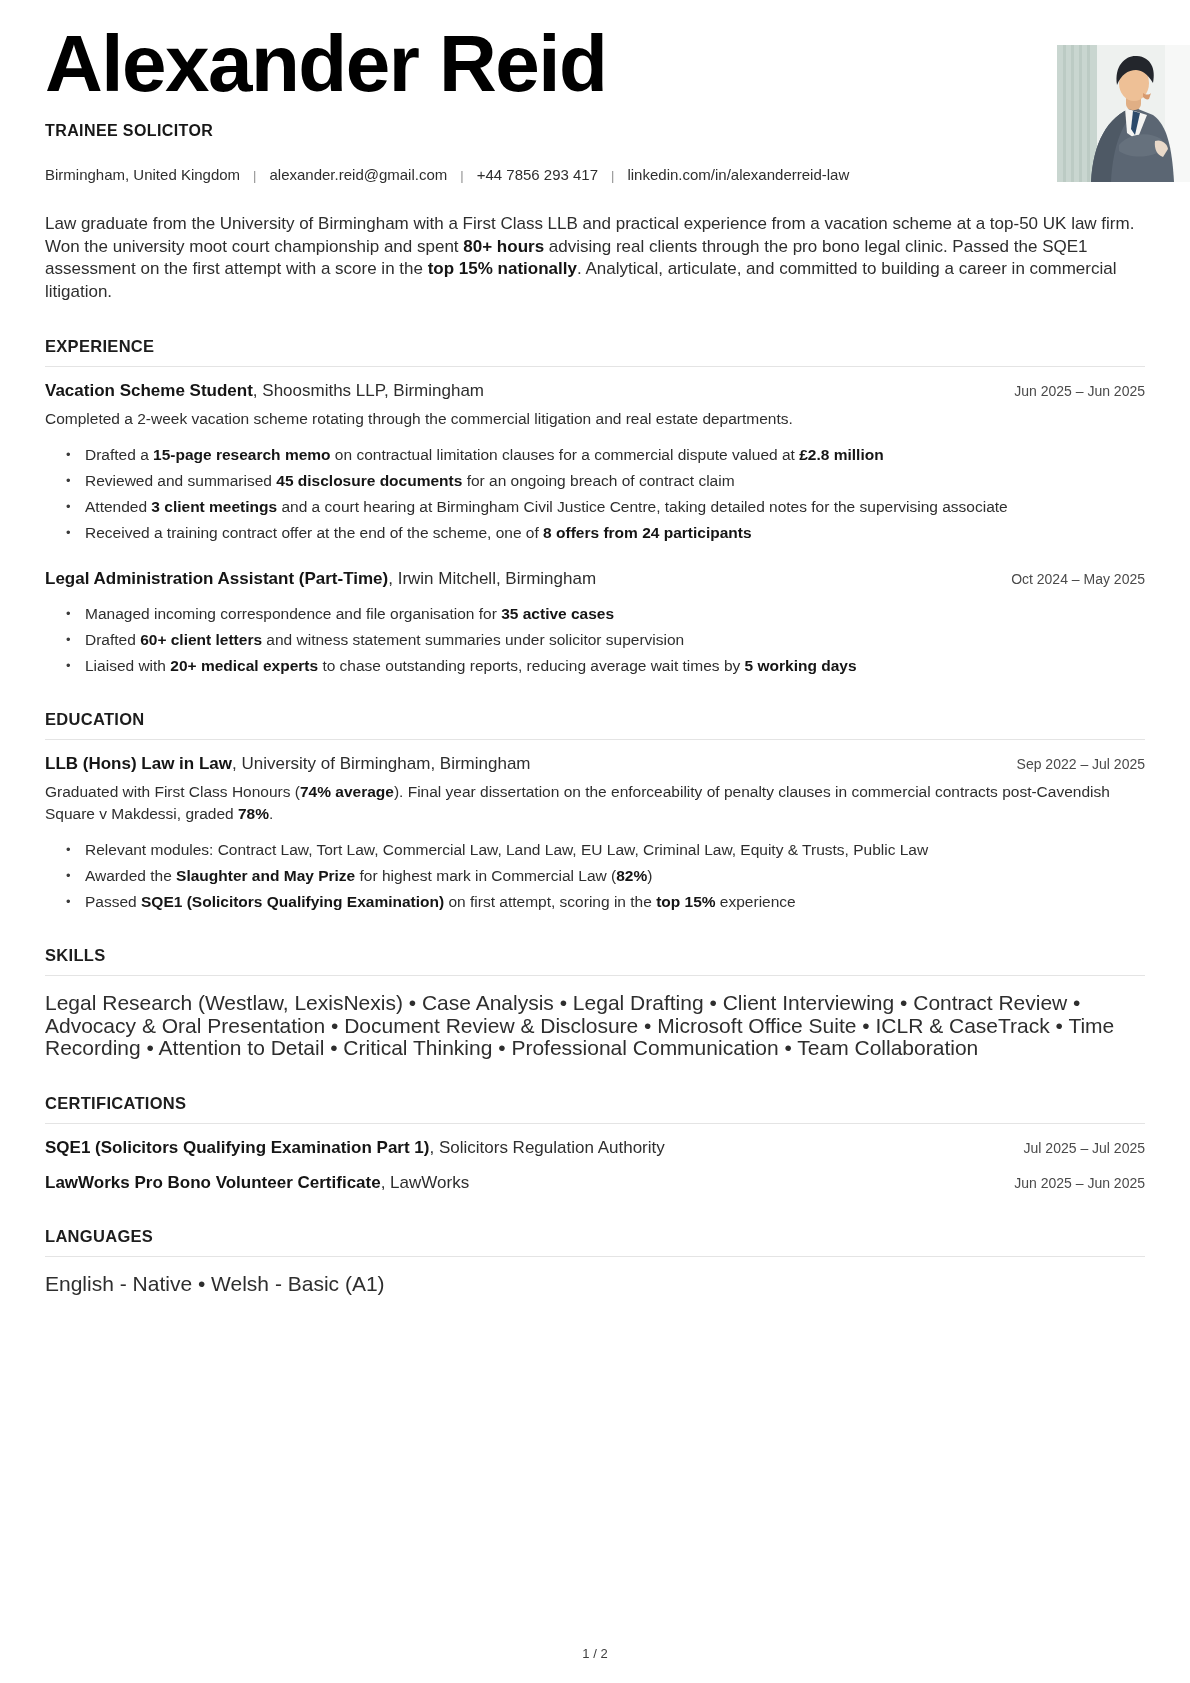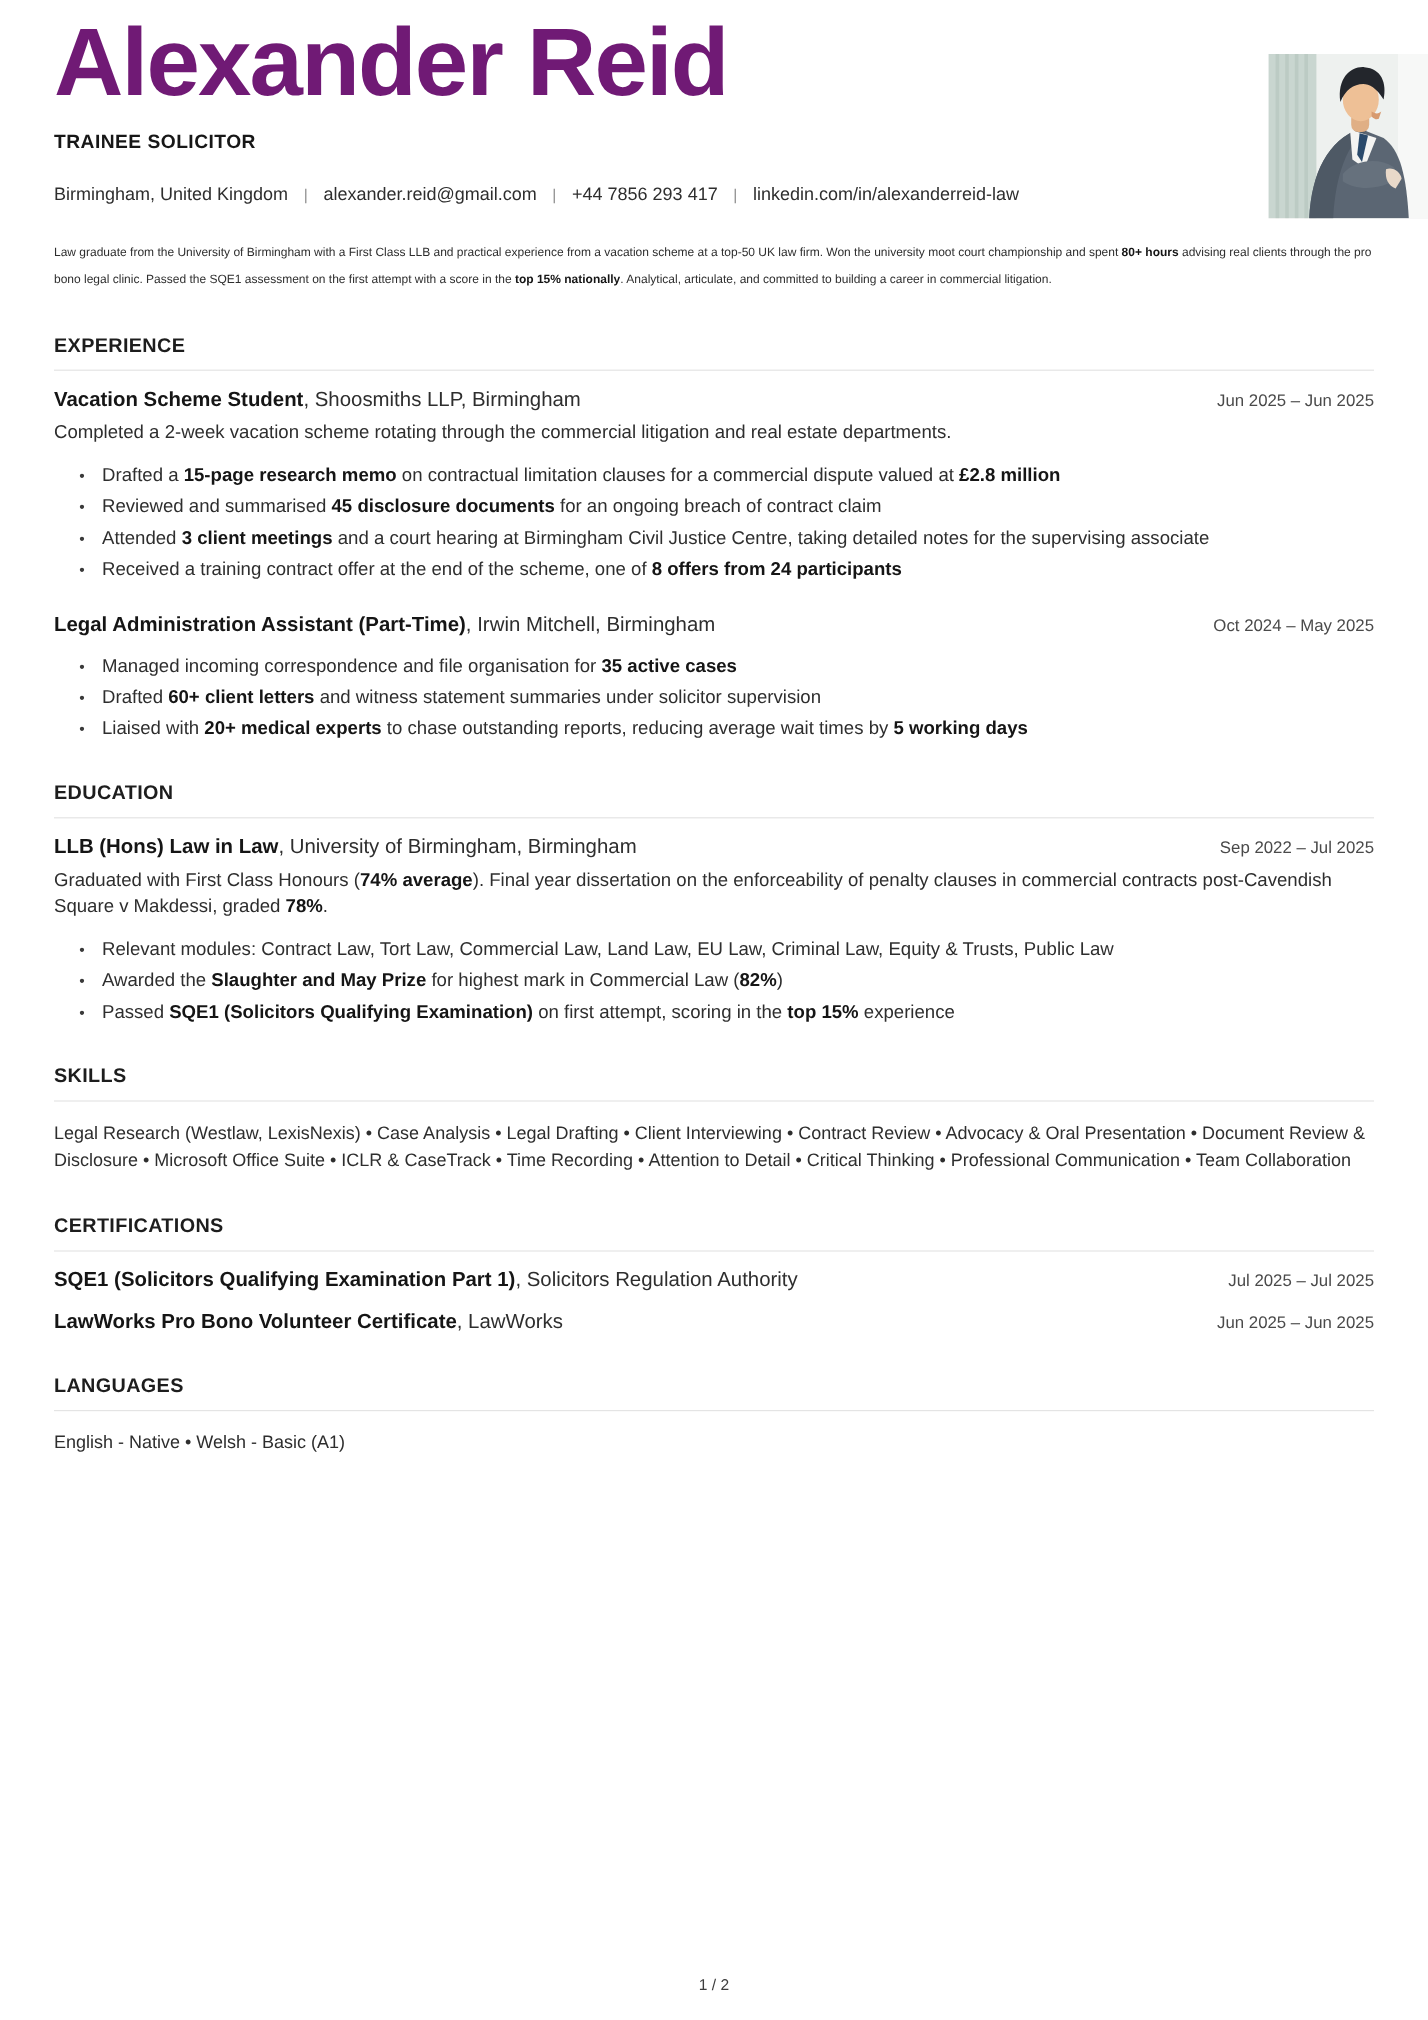--- a/index.html
+++ b/index.html
@@ -8,39 +8,39 @@
     width:1190px;height:1683px;
     background:#ffffff;
     font-family:"Liberation Sans",sans-serif;
     color:#303030;
     overflow:hidden;
   }
   .content{position:absolute;left:45px;right:45px;top:0;}
 
   
   .name{
-    margin:10px 0 0;
+    margin:22px 0 0;
     font-size:80px;font-weight:700;letter-spacing:-1.5px;
-    line-height:1.05;color:#701a75;
+    line-height:1.05;color:#000000;
   }
   .role{
     margin-top:16px;
     font-size:16px;font-weight:700;letter-spacing:.4px;color:#171717;
   }
   .contact{margin-top:26px;font-size:15px;color:#2e2e2e;line-height:18px;}
   .contact .sep{color:#8f8f8f;margin:0 13px;font-size:13px;}
 
   .photo{
     position:absolute;top:45px;right:0;
     width:133px;height:137px;overflow:hidden;background:#e9eeec;
   }
   .photo svg{display:block;width:100%;height:100%;}
 
   
-  .summary{margin-top:28px;font-size:10px;line-height:22.5px;color:#2e2e2e;}
+  .summary{margin-top:28px;font-size:17px;line-height:22.5px;color:#2e2e2e;}
 
   
   section{margin-top:34px;}
   section h2{
     margin:0;font-size:16.5px;font-weight:700;
     letter-spacing:.3px;color:#1d1d1d;
   }
   .rule{height:1px;background:#e4e4e4;margin-top:10px;}
 
   .entry{margin-top:14px;}
@@ -53,21 +53,21 @@
   .desc{margin:7px 0 0;font-size:15.5px;line-height:22px;color:#2e2e2e;}
 
   ul.bullets{margin:14px 0 0;padding:0;list-style:none;}
   ul.bullets li{
     display:flex;align-items:flex-start;
     padding-left:21px;margin-bottom:5px;
     font-size:15.5px;line-height:21px;color:#2e2e2e;
   }
   .marker{flex:none;width:19px;font-size:13px;line-height:21px;color:#3a3a3a;}
 
-  .flow{margin:16px 0 0;font-size:15px;line-height:22.5px;color:#2e2e2e;}
+  .flow{margin:16px 0 0;font-size:21px;line-height:22.5px;color:#2e2e2e;}
 
   .b{font-weight:700;color:#151515;}
 
   
   .page-num{
     position:absolute;bottom:22px;left:0;width:100%;
     text-align:center;font-size:13px;color:#3d3d3d;
   }
 </style>
 </head>

